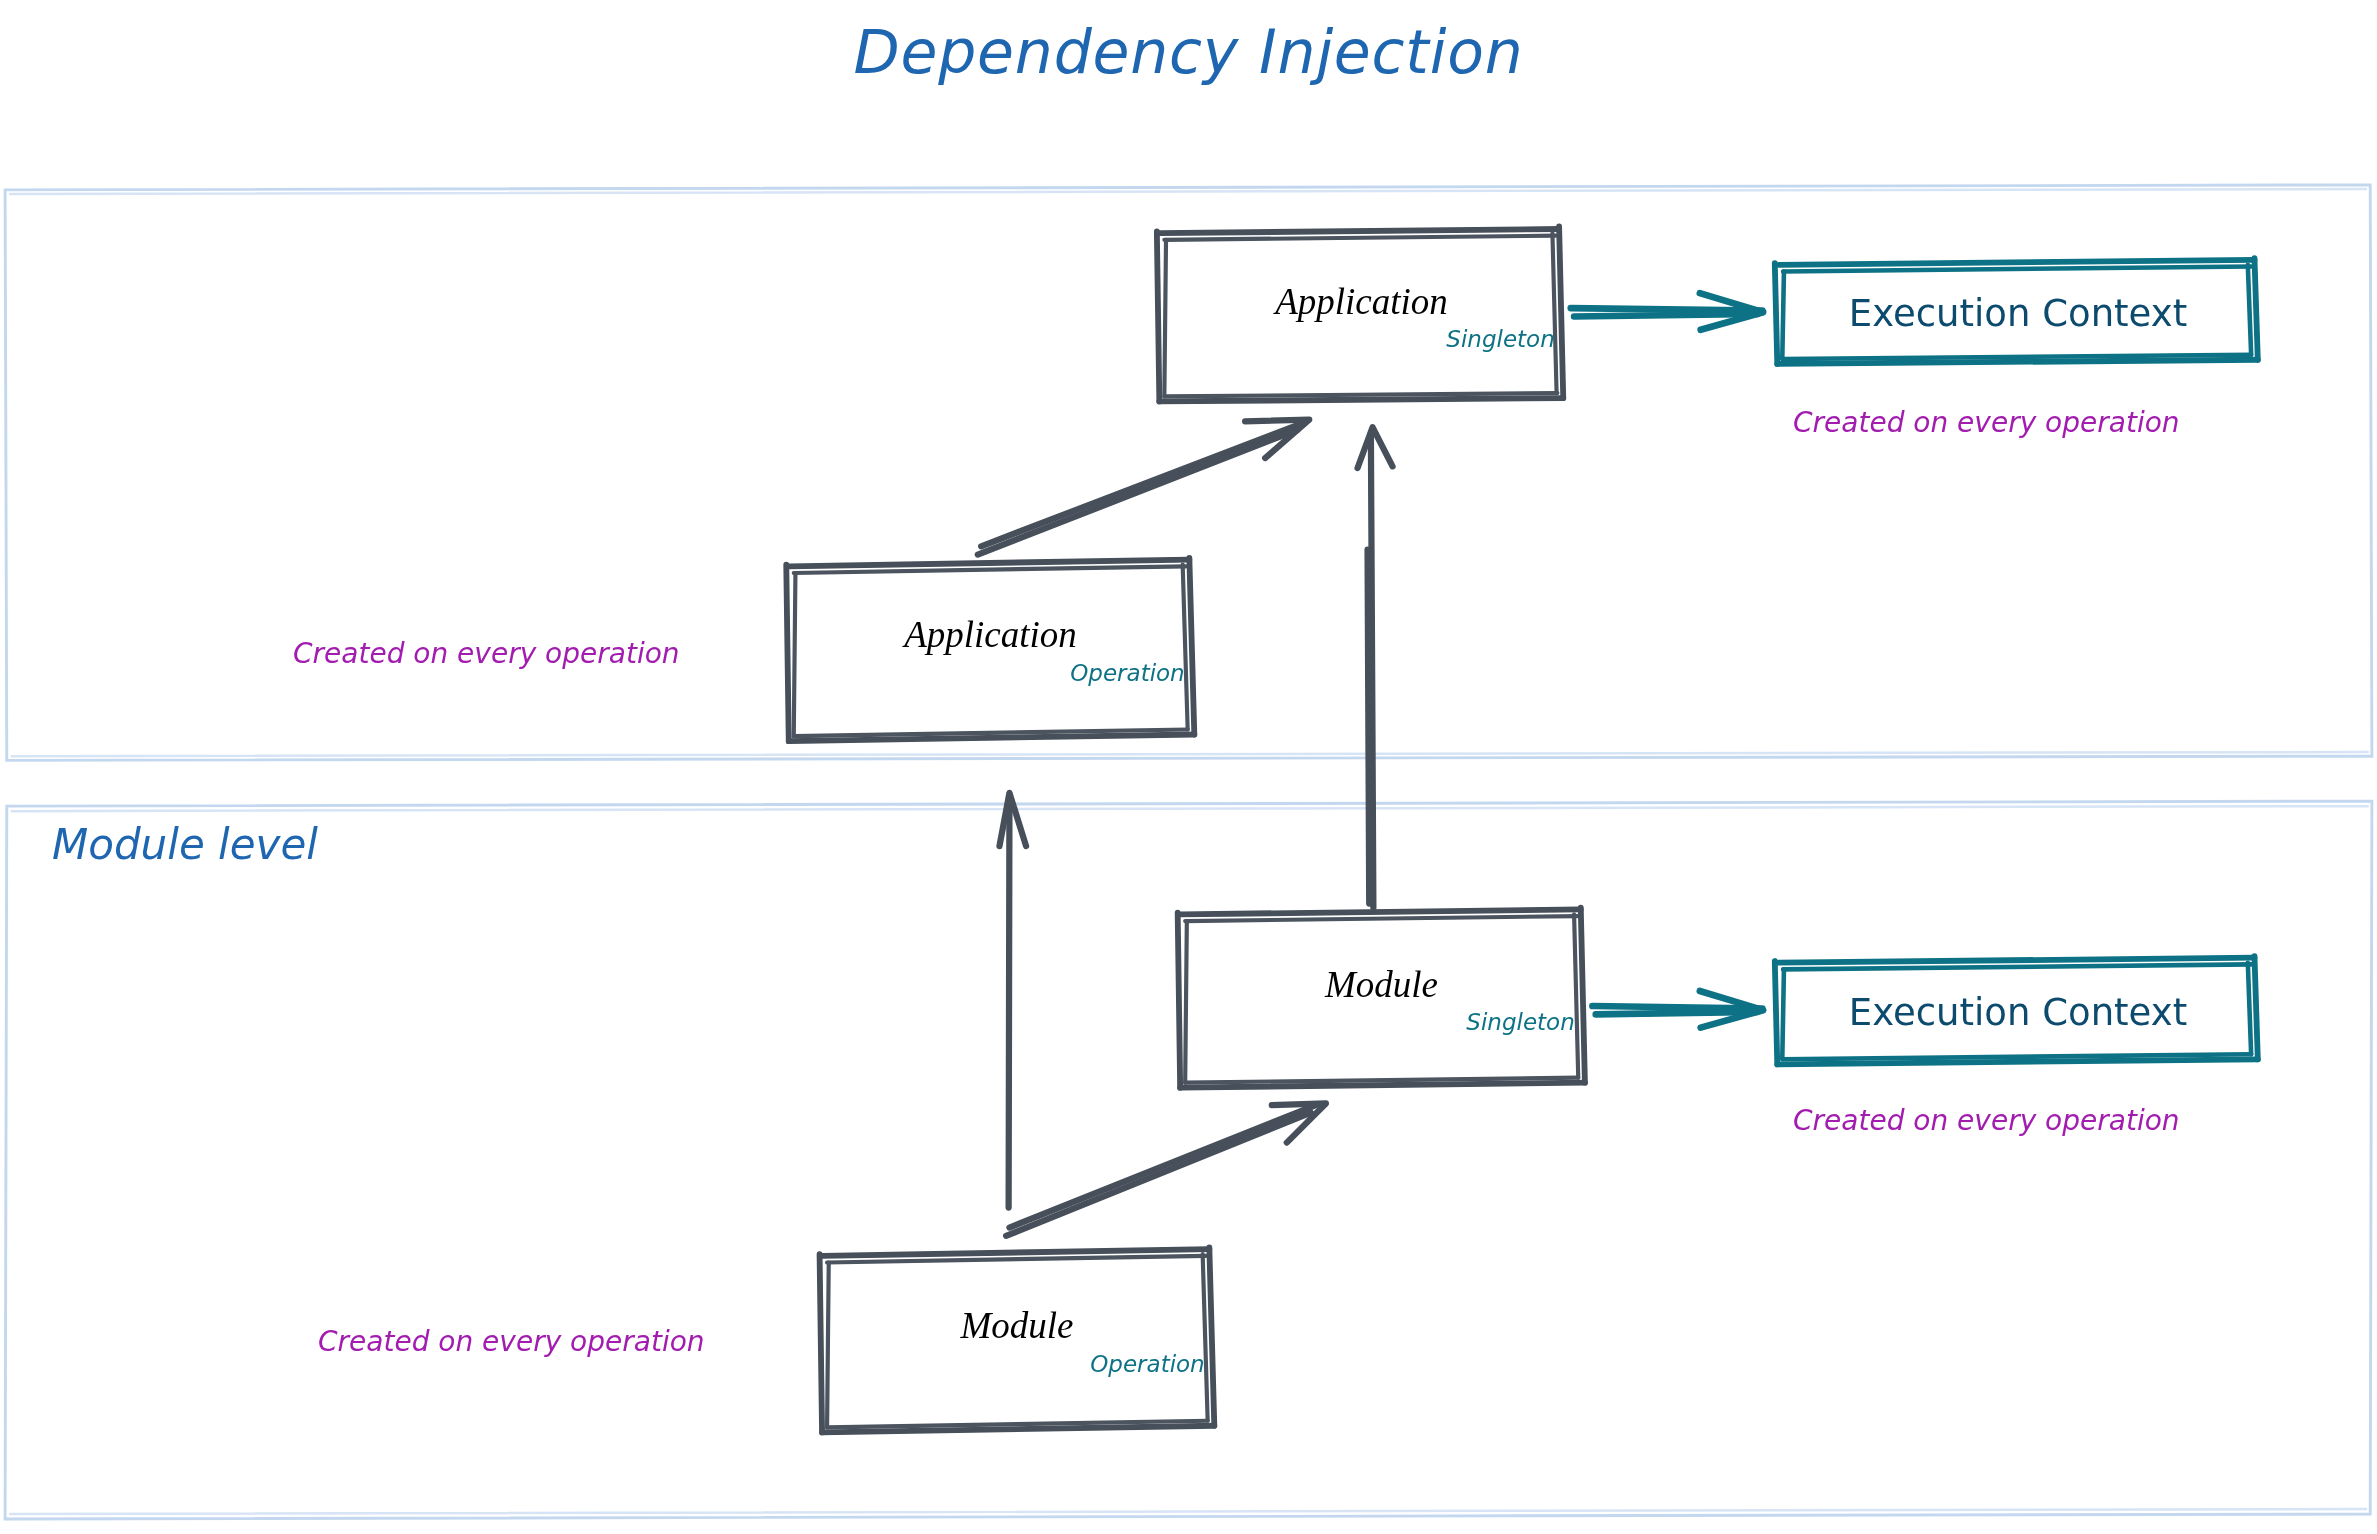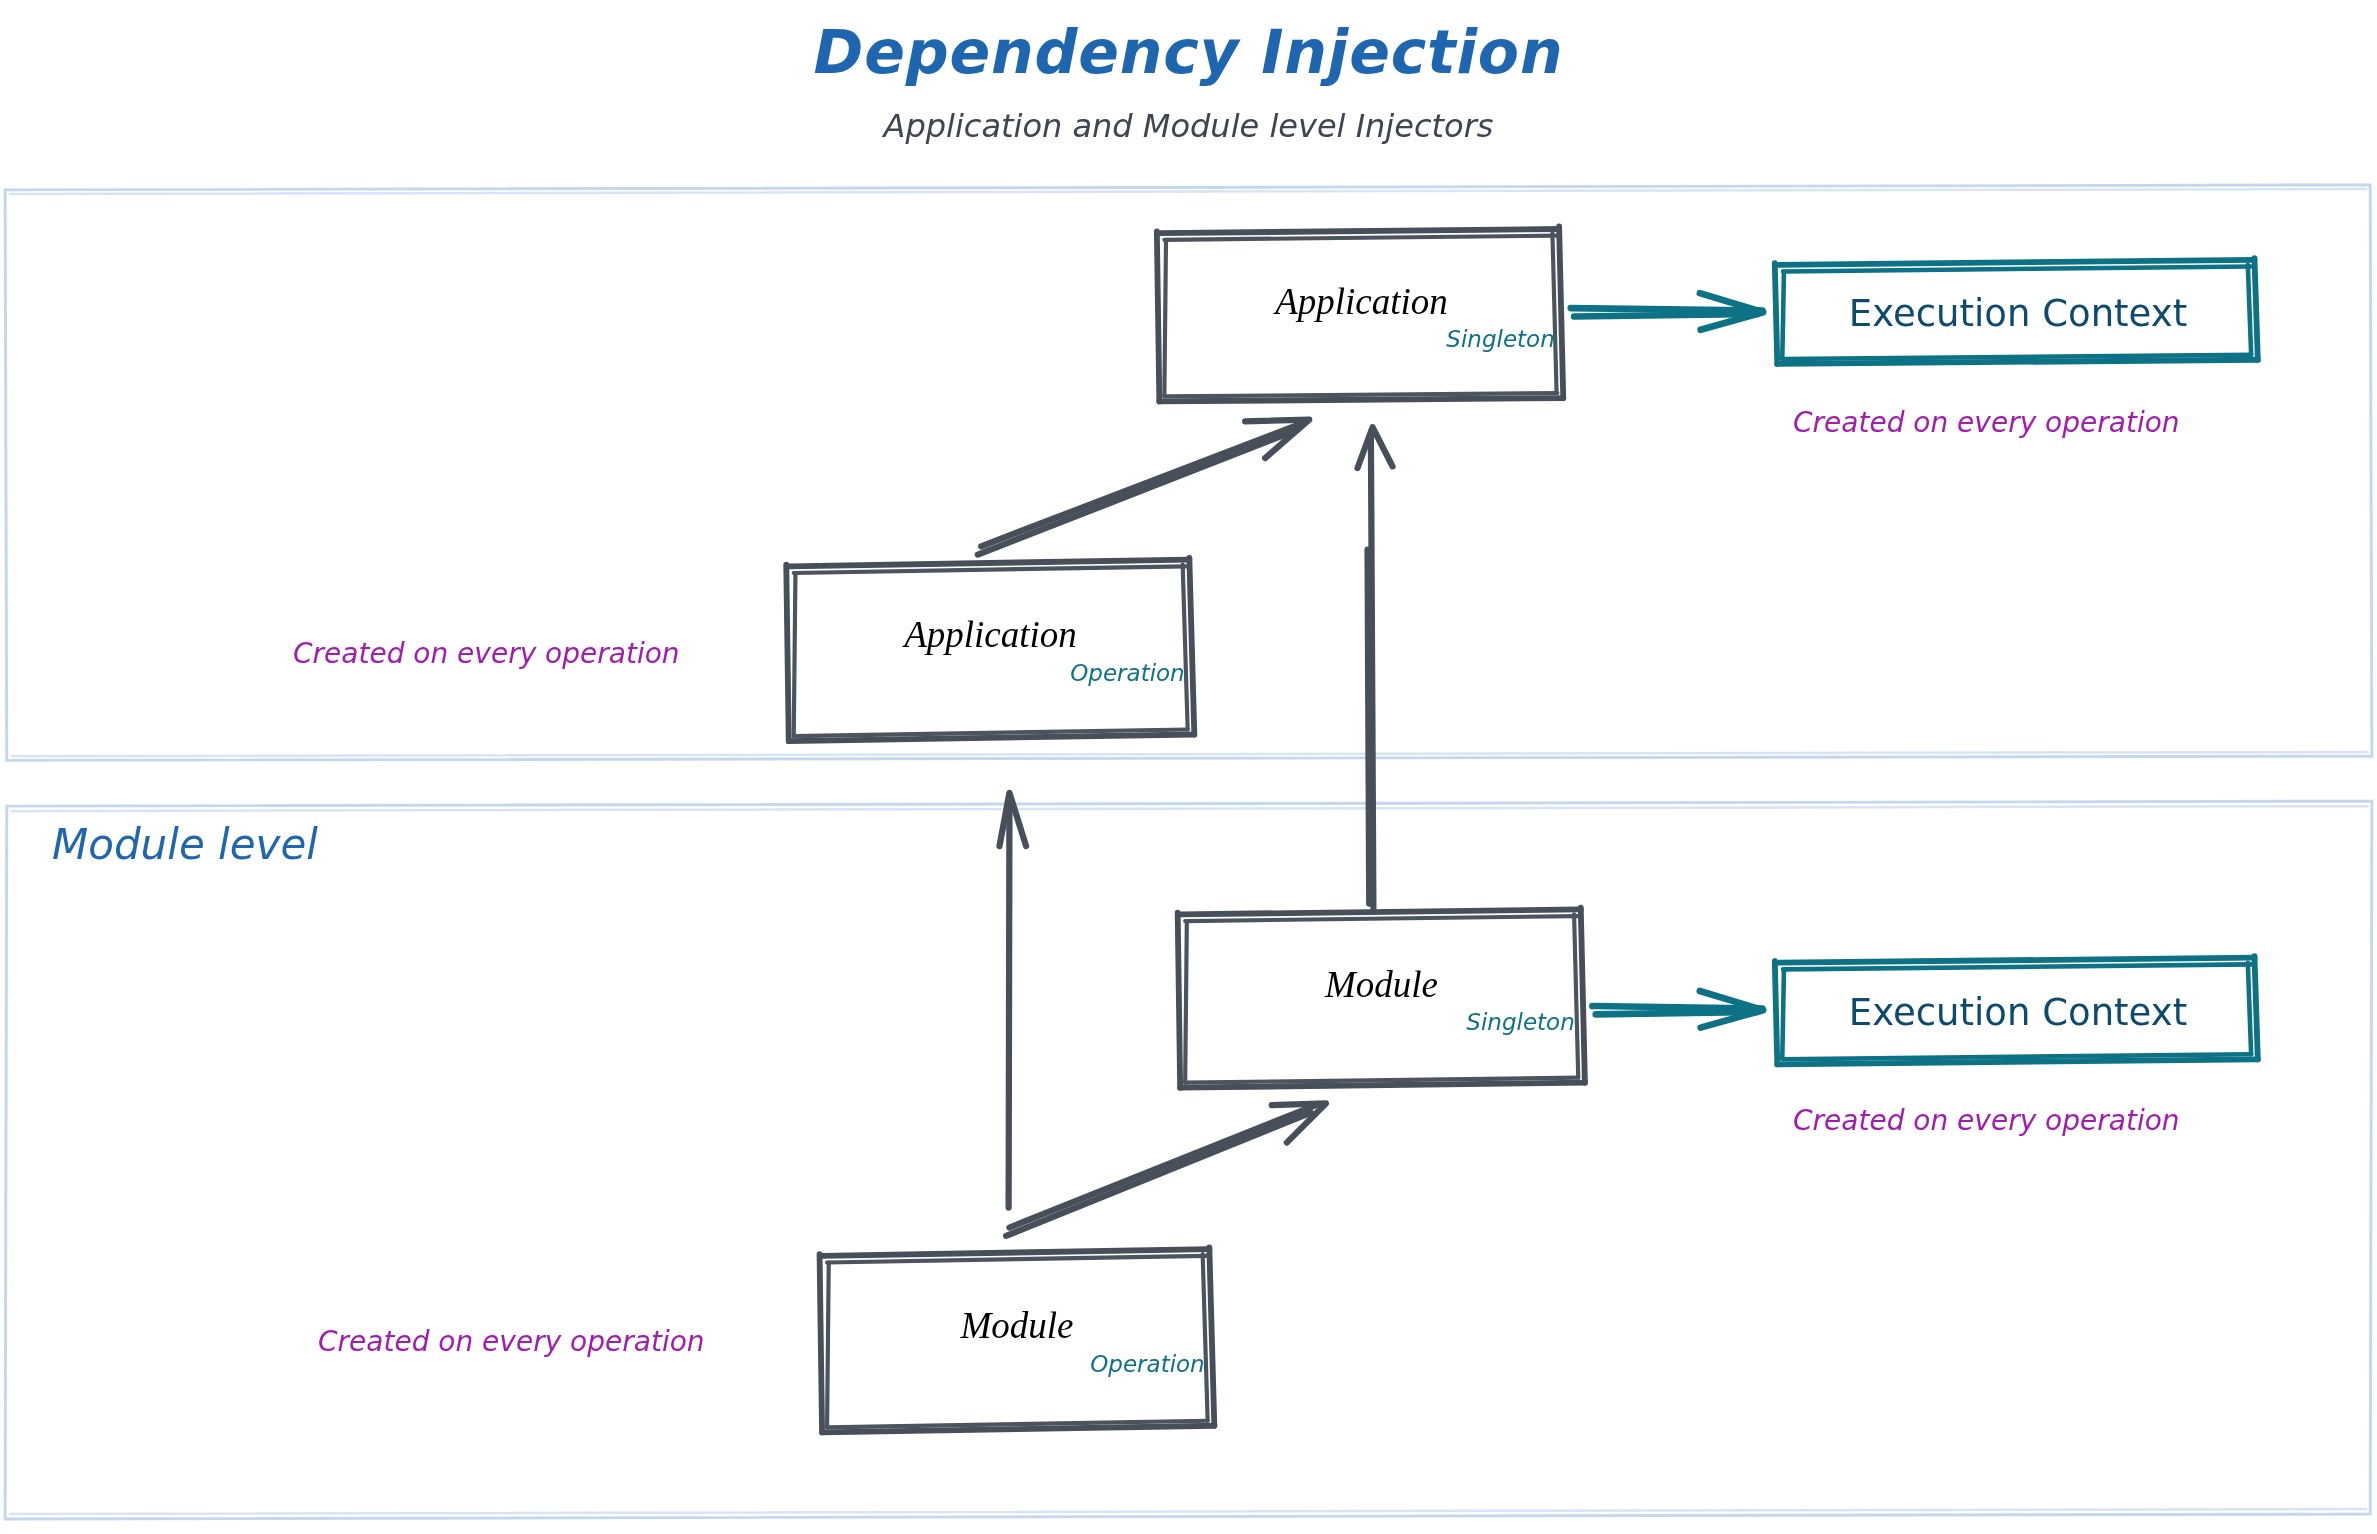--- a/index.html
+++ b/index.html
@@ -35,21 +35,21 @@
   }
 
   .title {
     left: 0; top: 16.7px;
     width: 2377px;
     text-align: center;
     font-size: 60px;
     color: #1f66b0;
     letter-spacing: 0.8px;
     font-style: italic;
-    font-weight: 700;
+    font-weight: 400;
   }
   .subtitle {
     left: 0; top: 107px;
     width: 2377px;
     text-align: center;
     font-size: 32px;
     color: #3d4651;
     font-style: italic;
   }
 
@@ -95,21 +95,20 @@
     margin-right: 8.3px;
     margin-top: 3.3px;
   }
 </style>
 </head>
 <body>
 
 <div id="stage">
 
   <div class="txt title">Dependency Injection</div>
-  <div class="txt subtitle">Application and Module level Injectors</div>
 
   <svg id="sketch" viewBox="0 0 2854 1842">
     <defs>
       <style>
         .secborder { fill:none; stroke:#c3d7ef; stroke-width:3.5; stroke-linecap:round; }
         .secborder2 { fill:none; stroke:#d6e4f5; stroke-width:3; stroke-linecap:round; }
         .dk { fill:none; stroke:#464f5a; stroke-width:7; stroke-linecap:round; stroke-linejoin:round; }
         .dk2 { fill:none; stroke:#4b545f; stroke-width:5; stroke-linecap:round; stroke-linejoin:round; }
         .tl { fill:none; stroke:#0d7285; stroke-width:7; stroke-linecap:round; stroke-linejoin:round; }
         .tl2 { fill:none; stroke:#0d7285; stroke-width:5.5; stroke-linecap:round; stroke-linejoin:round; }

